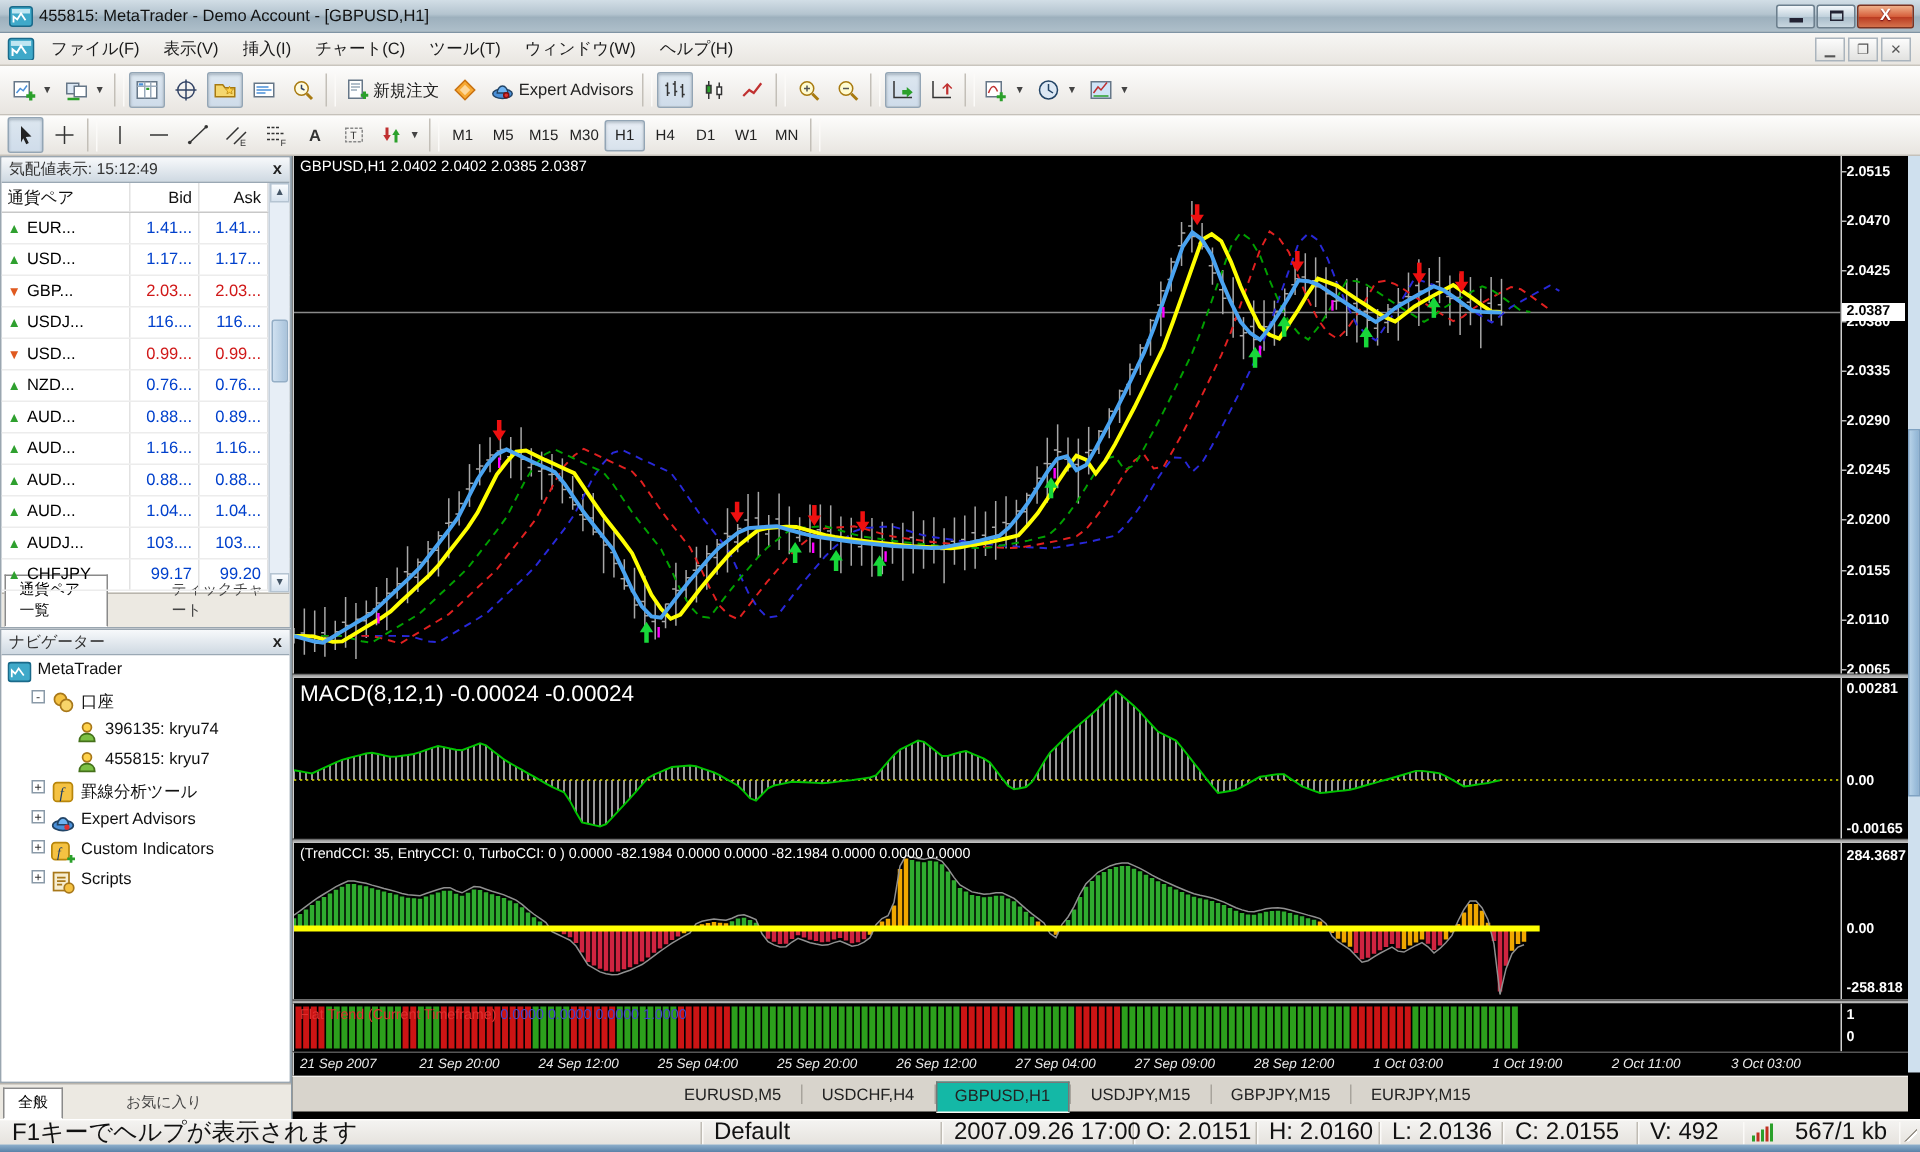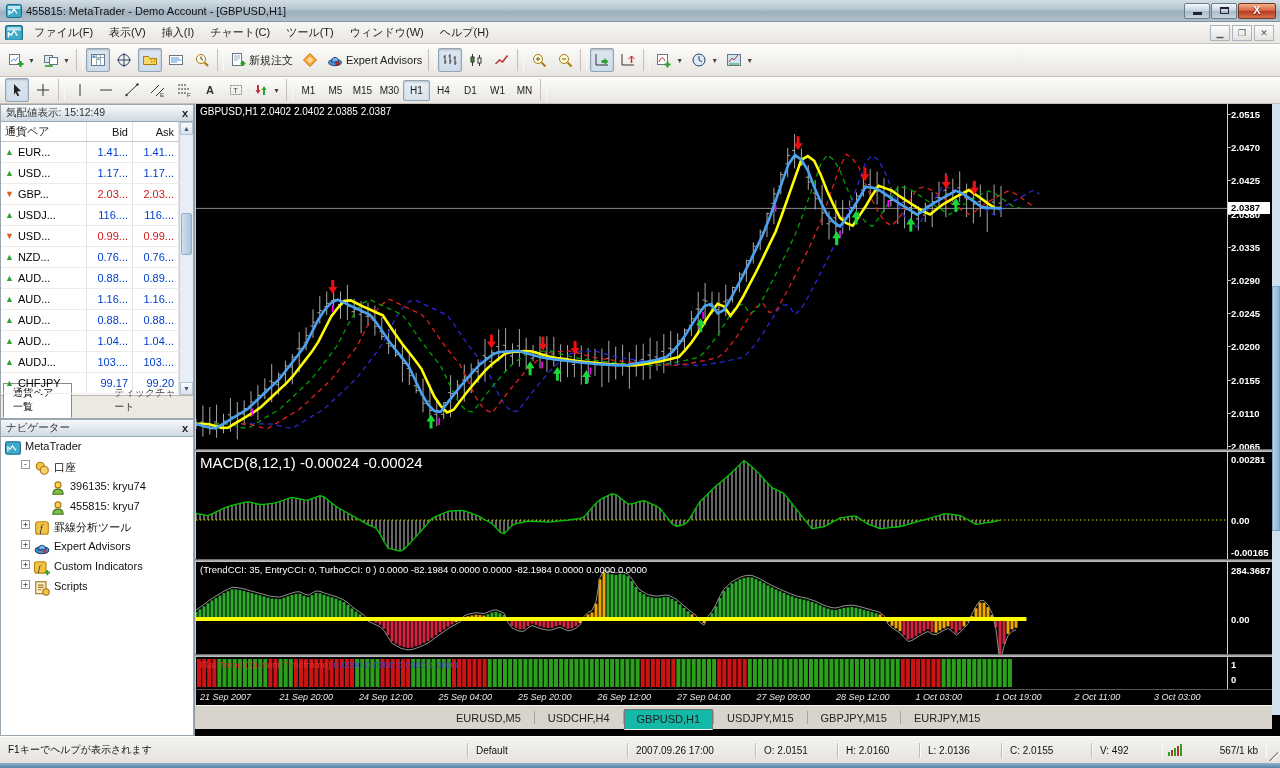--- a/index.html
+++ b/index.html
@@ -90,21 +90,21 @@
   .vscroll { position:absolute; top:0; right:0; width:8px; height:611px; background:#cfe0ee; z-index:5; }
   .vthumb { position:absolute; top:182px; width:8px; height:245px; background:linear-gradient(90deg,#b7d2e8,#8fb4d4); border:1px solid #7fa2c2; }
 
   
   .charttabs { height:24px; background:#d8d4cc; border-top:1px solid #f5f3ef; display:flex; align-items:flex-end; padding-left:248px; flex:none; }
   .ctab { font-size:11px; color:#222; padding:3px 12px 4px; border:1px solid transparent; position:relative; }
   .ctab.active { background:#14b8a6; border-color:#777; border-bottom-color:#f8f6f2; margin-bottom:-1px; }
   .ctabsep { width:1px; height:13px; background:#a8a49c; margin:0 0 5px; }
 
   
-  .statusbar { height:27px; background:linear-gradient(180deg,#f4f3f1,#e6e3de); border-top:1px solid #fff; display:flex; align-items:center; font-size:10px; color:#111; }
+  .statusbar { height:17px; background:linear-gradient(180deg,#f4f3f1,#e6e3de); border-top:1px solid #fff; display:flex; align-items:center; font-size:16px; color:#111; }
   .cell { padding:0 8px; height:15px; display:flex; align-items:center; border-right:1px solid #c0bcb4; box-shadow:1px 0 0 #fbfaf8; white-space:nowrap; }
   .cell.help { flex:1; border-left:none; }
   .sigicon { display:flex; align-items:flex-end; gap:1px; height:12px; padding:0 6px; }
   .sigbar { width:2px; }
   .grip { width:14px; height:100%; position:relative; }
   .grip::before { content:""; position:absolute; right:2px; bottom:2px; width:9px; height:9px;
     background:linear-gradient(135deg,transparent 50%,#9a958c 50%, #9a958c 60%, #fff 60%, #fff 70%, transparent 70%); }
   .bottomedge { height:5px; background:linear-gradient(180deg,#8fb0cc,#5a82a8); }
 </style>
 </head>
@@ -627,20 +627,24 @@
               <span class="ticon"><svg viewBox="0 0 14 14">
                   <rect x="1.5" y="1.5" width="9" height="10.5" fill="#f7edd0" stroke="#a8781a"></rect>
                   <path d="M3.5 4.5h5M3.5 6.5h5M3.5 8.5h3" stroke="#a8781a"></path>
                   <circle cx="10.5" cy="10.5" r="2.8" fill="#f5c242" stroke="#a8781a"></circle>
                 </svg></span>
               <span>Scripts</span>
             </div>
           </div>
       </div>
 
+      <div class="ptabs navtabs" id="navtabs">
+          <div class="ptab active">全般</div>
+          <div class="ptab">お気に入り</div>
+        </div>
     </div>
 
     <div class="chartcol">
       <div class="crow" style="height:345px">
         <div class="plot" id="mainplot">
             <svg width="1032" height="345" style="position:absolute;inset:0" xmlns="http://www.w3.org/2000/svg">
               <line x1="0" y1="104.4" x2="1032" y2="104.4" stroke="#8a8a8a" stroke-width="1"></line>
               <line x1="0.0" y1="314.7" x2="0.0" y2="325.0" stroke="#a8a8a8" stroke-width="1"></line>
               <path d="M-2.5 326.5h2.5M0.0 321.0h2.5" stroke="#a8a8a8" stroke-width="1" fill="none"></path>
               <line x1="6.9" y1="301.6" x2="6.9" y2="332.5" stroke="#a8a8a8" stroke-width="1"></line>
@@ -1199,21 +1203,21 @@
             </svg>
           <div class="phead" style="font-size:15px">MACD(8,12,1) -0.00024 -0.00024</div>
         </div>
         <div class="axis" id="macdaxis">
             <div class="tick" style="top: 2px;">0.00281</div>
             <div class="tick" style="top: 63px;">0.00</div>
             <div class="tick" style="top: 95px;">-0.00165</div>
           </div>
       </div>
       <div class="csep"></div>
-      <div class="crow" style="height:92px">
+      <div class="crow" style="height:104px">
         <div class="plot" id="cciplot">
             <svg width="1032" height="102" style="position:absolute;inset:0" xmlns="http://www.w3.org/2000/svg">
               <line x1="0" y1="57" x2="0" y2="50.1" stroke="#2fac2f" stroke-width="3"></line>
               <line x1="4" y1="57" x2="4" y2="47.3" stroke="#2fac2f" stroke-width="3"></line>
               <line x1="8" y1="57" x2="8" y2="44.3" stroke="#2fac2f" stroke-width="3"></line>
               <line x1="12" y1="57" x2="12" y2="41.3" stroke="#2fac2f" stroke-width="3"></line>
               <line x1="16" y1="57" x2="16" y2="38.5" stroke="#2fac2f" stroke-width="3"></line>
               <line x1="20" y1="57" x2="20" y2="36.0" stroke="#2fac2f" stroke-width="3"></line>
               <line x1="24" y1="57" x2="24" y2="33.6" stroke="#2fac2f" stroke-width="3"></line>
               <line x1="28" y1="57" x2="28" y2="31.1" stroke="#2fac2f" stroke-width="3"></line>

